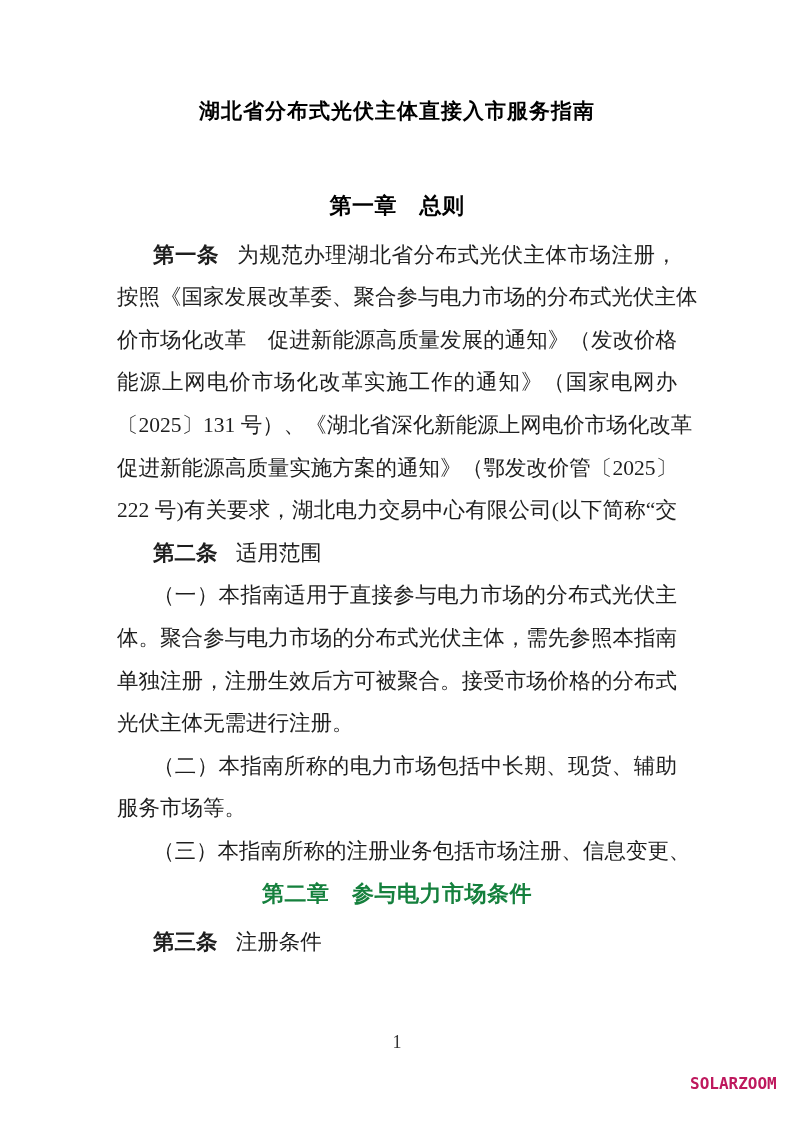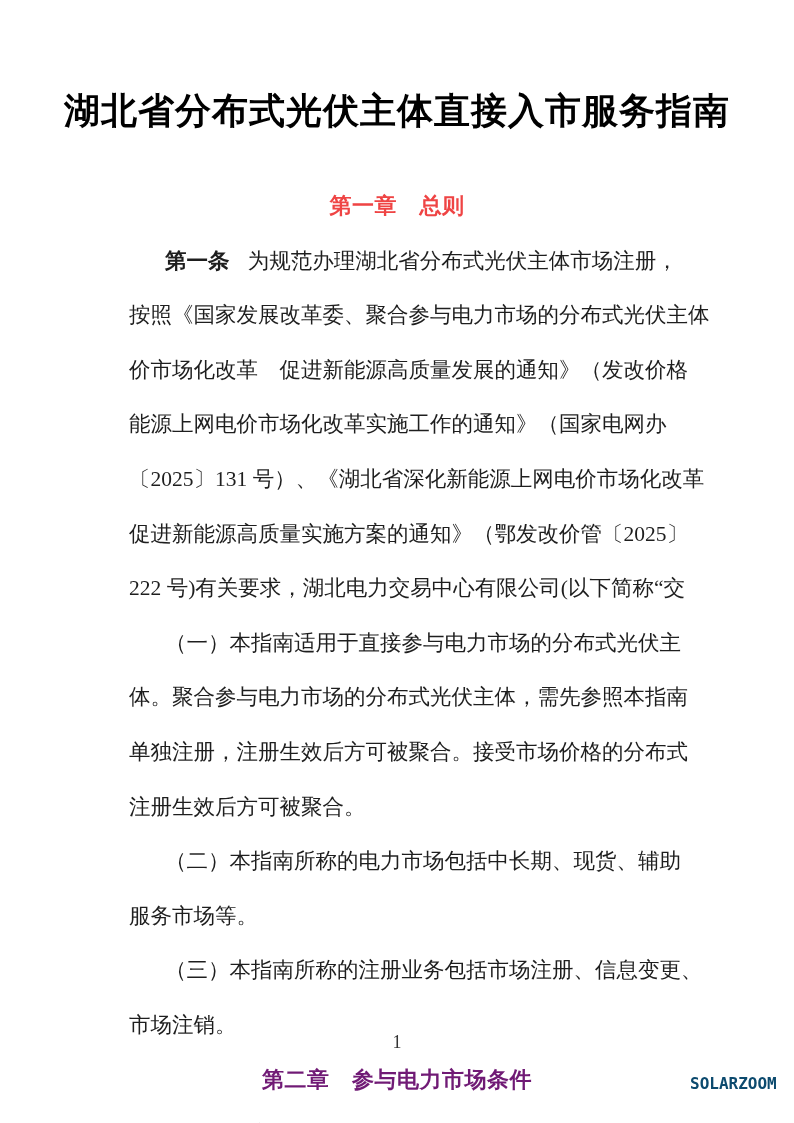--- a/index.html
+++ b/index.html
@@ -18,21 +18,21 @@
   }
   .doc-title {
     position: absolute;
     top: 91px;
     left: 0;
     width: 100%;
     margin: 0;
     text-align: center;
     font-family: "Liberation Sans", "DejaVu Sans", sans-serif;
     font-weight: 700;
-    font-size: 36px;
+    font-size: 21px;
     line-height: 40px;
     letter-spacing: 1px;
     color: #000000;
   }
   .doc-body {
     position: absolute;
     top: 187px;
     left: 113px;
     width: 568px;
     font-size: 21.5px;
@@ -42,21 +42,21 @@
     margin: 0 0 10px 0;
     text-align: center;
     font-family: "Liberation Sans", "DejaVu Sans", sans-serif;
     font-weight: 700;
     font-size: 22px;
     line-height: 38.6px;
     color: #000000;
     letter-spacing: 0.5px;
   }
   .line {
-    margin: 16px;
+    margin: 4px;
     white-space: nowrap;
   }
   .line.justify {
     text-align: justify;
     text-align-last: justify;
   }
   .line.indent {
     text-indent: 36px;
   }
   .article-no {
@@ -82,34 +82,34 @@
     font-size: 16px;
     line-height: 20px;
   }
 </style>
 </head>
 <body>
 
 <main class="page" style="color: rgb(30, 30, 30); background: rgb(255, 255, 255);">
   <h1 class="doc-title">湖北省分布式光伏主体直接入市服务指南</h1>
   <section class="doc-body" id="doc-body">
-      <h2 class="chapter" style="color: #ef4444;">第一章　总则</h2>
+      <h2 class="chapter" style="color: #000000;">第一章　总则</h2>
       <p class="line indent justify"><span class="article-no">第一条</span><span>为规范办理湖北省分布式光伏主体市场注册，</span></p>
       <p class="line justify"><span>按照《国家发展改革委、聚合参与电力市场的分布式光伏主体</span></p>
       <p class="line justify"><span>价市场化改革　促进新能源高质量发展的通知》（发改价格</span></p>
       <p class="line justify"><span>能源上网电价市场化改革实施工作的通知》（国家电网办</span></p>
       <p class="line justify"><span>〔2025〕131 号）、《湖北省深化新能源上网电价市场化改革</span></p>
       <p class="line justify"><span>促进新能源高质量实施方案的通知》（鄂发改价管〔2025〕</span></p>
       <p class="line justify"><span>222 号)有关要求，湖北电力交易中心有限公司(以下简称“交</span></p>
+      <p class="line indent"><span class="article-no">第二条</span><span>适用范围</span></p>
       <p class="line indent justify"><span>（一）本指南适用于直接参与电力市场的分布式光伏主</span></p>
       <p class="line justify"><span>体。聚合参与电力市场的分布式光伏主体，需先参照本指南</span></p>
       <p class="line justify"><span>单独注册，注册生效后方可被聚合。接受市场价格的分布式</span></p>
-      <p class="line"><span>注册生效后方可被聚合。</span></p>
+      <p class="line"><span>光伏主体无需进行注册。</span></p>
       <p class="line indent justify"><span>（二）本指南所称的电力市场包括中长期、现货、辅助</span></p>
       <p class="line"><span>服务市场等。</span></p>
       <p class="line indent justify"><span>（三）本指南所称的注册业务包括市场注册、信息变更、</span></p>
-      <p class="line"><span>市场注销。</span></p>
-      <h2 class="chapter" style="color: #701a75;">第二章　参与电力市场条件</h2>
+      <h2 class="chapter" style="color: #15803d;">第二章　参与电力市场条件</h2>
       <p class="line indent"><span class="article-no">第三条</span><span>注册条件</span></p>
     </section>
   <div class="page-number">1</div>
-  <div class="watermark" style="color: #0c4a6e;">SOLARZOOM</div>
+  <div class="watermark" style="color: #be185d;">SOLARZOOM</div>
 </main>
 
 </body></html>

